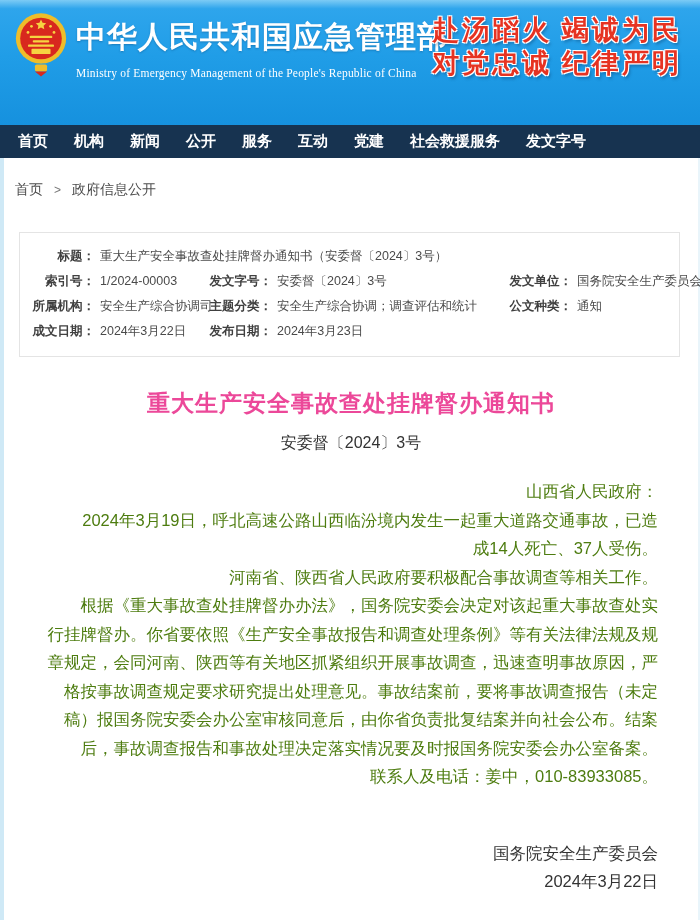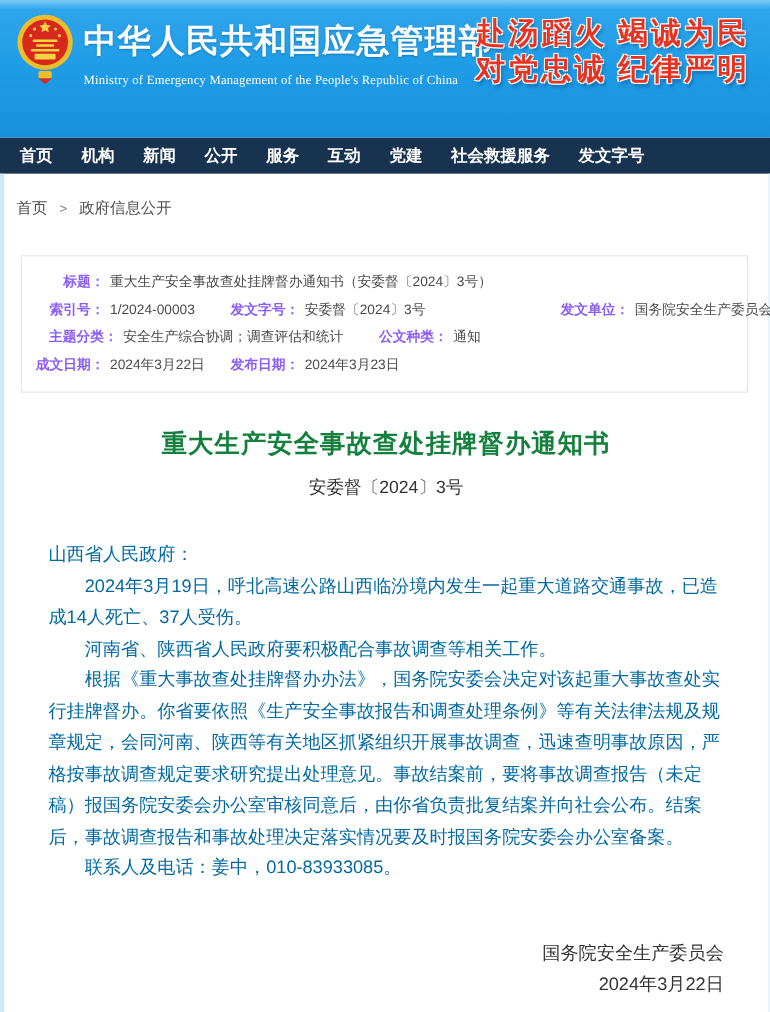--- a/index.html
+++ b/index.html
@@ -58,34 +58,34 @@
     margin:33px 18px 0 15px; border:1px solid #e4e4e4; background:#fff;
     padding:11px 0 12px 12px; font-size:12.5px;
   }
   .meta-row{ display:flex; align-items:flex-start; line-height:25px; }
   .meta-cell{ display:flex; }
   .cell-1{ width:165px; flex:none; }
   .cell-2{ width:300px; flex:none; }
   .cell-3{ flex:1; }
   .cell-wide{ flex:1; }
   .meta-label{
-    flex:none; width:63px; text-align:right; color:#8b5cf6; font-weight:bold;
+    flex:none; width:63px; text-align:right; color:#404040; font-weight:bold;
     white-space:nowrap;
   }
   .cell-2 .meta-label{ width:75px; }
   .cell-3 .meta-label{ width:75px; }
   .meta-value{ color:#4a4a4a; padding-left:5px; white-space:nowrap; }
 
   
   .doc-title{
     margin-top:31px; text-align:center; font-size:23px; font-weight:bold;
-    color:#15803d; letter-spacing:1px;
+    color:#ec4899; letter-spacing:1px;
   }
   .doc-number{ margin-top:14px; text-align:center; font-size:16px; color:#333; }
-  .doc-body{ padding:0 40px; margin-top:36px; font-size:16.5px; line-height:28.5px; color:#0369a1; }
+  .doc-body{ padding:0 40px; margin-top:23px; font-size:16.5px; line-height:28.5px; color:#4d7c0f;text-align:right; }
   .doc-body p{ text-indent:2em; }
   .doc-body p.salutation{ text-indent:0; }
   .signature{ padding-right:40px; text-align:right; font-size:16.5px; color:#333; }
   .signer{ margin-top:52px; }
   .sign-date{ margin-top:6px; }
 </style>
 </head>
 <body>
 
 <div class="masthead">
@@ -152,20 +152,24 @@
       <div class="meta-cell cell-2">
         <span class="meta-label">发文字号：</span>
         <span class="meta-value">安委督〔2024〕3号</span>
       </div>
       <div class="meta-cell cell-3">
         <span class="meta-label">发文单位：</span>
         <span class="meta-value">国务院安全生产委员会</span>
       </div>
     </div>
     <div class="meta-row">
+      <div class="meta-cell cell-1">
+        <span class="meta-label">所属机构：</span>
+        <span class="meta-value">安全生产综合协调司</span>
+      </div>
       <div class="meta-cell cell-2">
         <span class="meta-label">主题分类：</span>
         <span class="meta-value">安全生产综合协调；调查评估和统计</span>
       </div>
       <div class="meta-cell cell-3">
         <span class="meta-label">公文种类：</span>
         <span class="meta-value">通知</span>
       </div>
     </div>
     <div class="meta-row">

